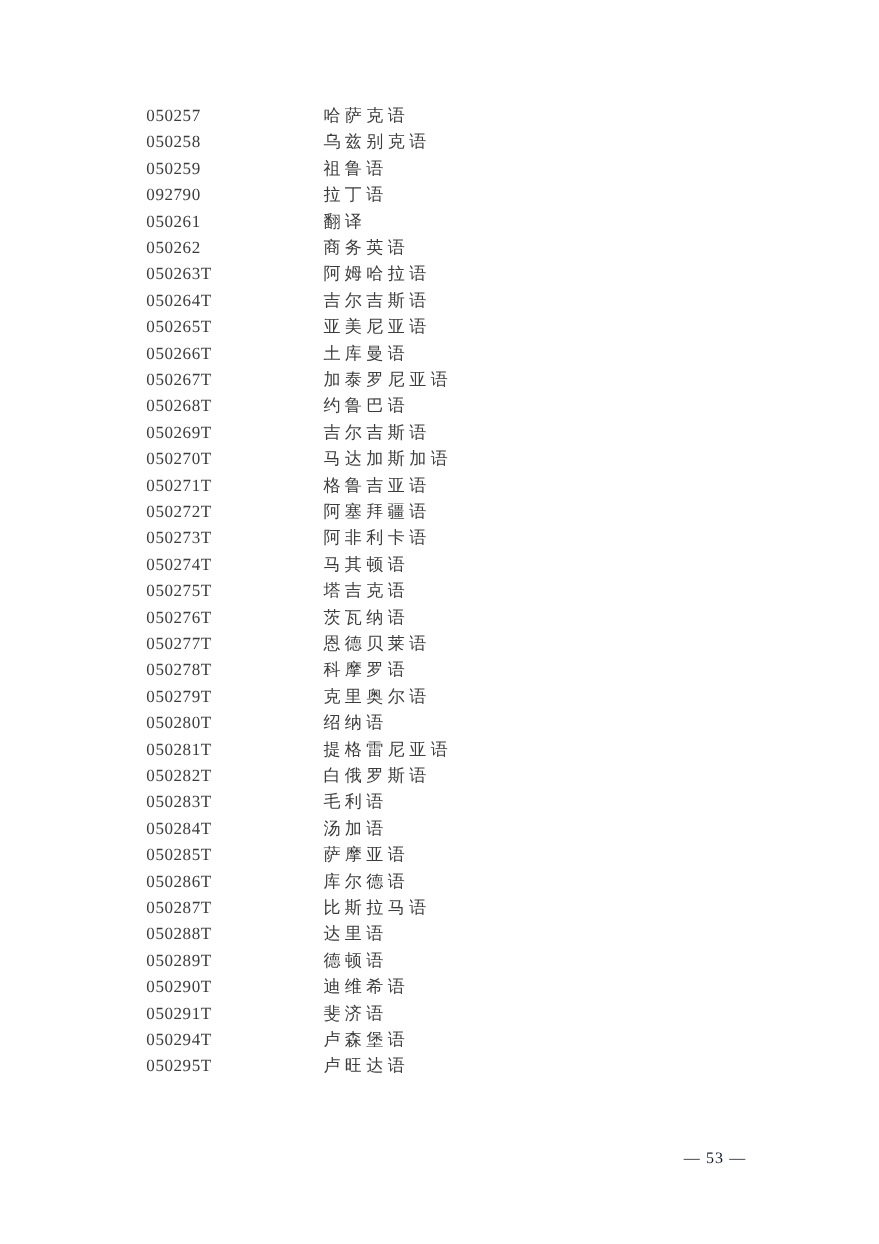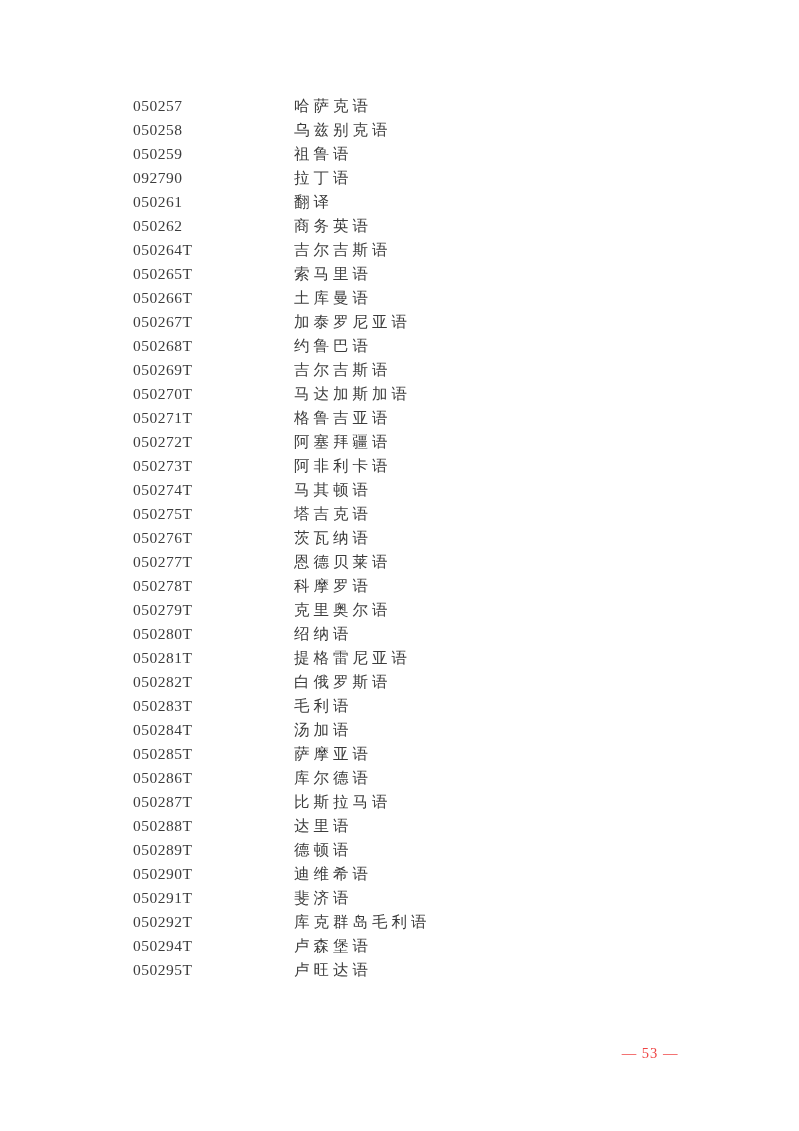--- a/index.html
+++ b/index.html
@@ -43,21 +43,21 @@
   .footer {
     position: absolute;
     top: 1042px;
     left: 610px;
     width: 80px;
     height: 22px;
     line-height: 22px;
     text-align: center;
     font-size: 14.5px;
     letter-spacing: 1px;
-    color: #ef4444;
+    color: #0f172a;
   }
 </style>
 </head>
 <body>
 
 <div class="page">
   <main class="code-list" id="code-list">
   <div class="row">
     <span class="code">050257</span>
     <span class="name">哈萨克语</span>
@@ -81,29 +81,33 @@
   <div class="row">
     <span class="code">050261</span>
     <span class="name">翻译</span>
   </div>
 
   <div class="row">
     <span class="code">050262</span>
     <span class="name">商务英语</span>
   </div>
 
+  <div class="row">
+    <span class="code">050263T</span>
+    <span class="name">阿姆哈拉语</span>
+  </div>
 
   <div class="row">
     <span class="code">050264T</span>
     <span class="name">吉尔吉斯语</span>
   </div>
 
   <div class="row">
     <span class="code">050265T</span>
-    <span class="name">索马里语</span>
+    <span class="name">亚美尼亚语</span>
   </div>
 
   <div class="row">
     <span class="code">050266T</span>
     <span class="name">土库曼语</span>
   </div>
 
   <div class="row">
     <span class="code">050267T</span>
     <span class="name">加泰罗尼亚语</span>
@@ -222,24 +226,20 @@
   <div class="row">
     <span class="code">050290T</span>
     <span class="name">迪维希语</span>
   </div>
 
   <div class="row">
     <span class="code">050291T</span>
     <span class="name">斐济语</span>
   </div>
 
-  <div class="row">
-    <span class="code">050292T</span>
-    <span class="name">库克群岛毛利语</span>
-  </div>
 
 
   <div class="row">
     <span class="code">050294T</span>
     <span class="name">卢森堡语</span>
   </div>
 
   <div class="row">
     <span class="code">050295T</span>
     <span class="name">卢旺达语</span>

